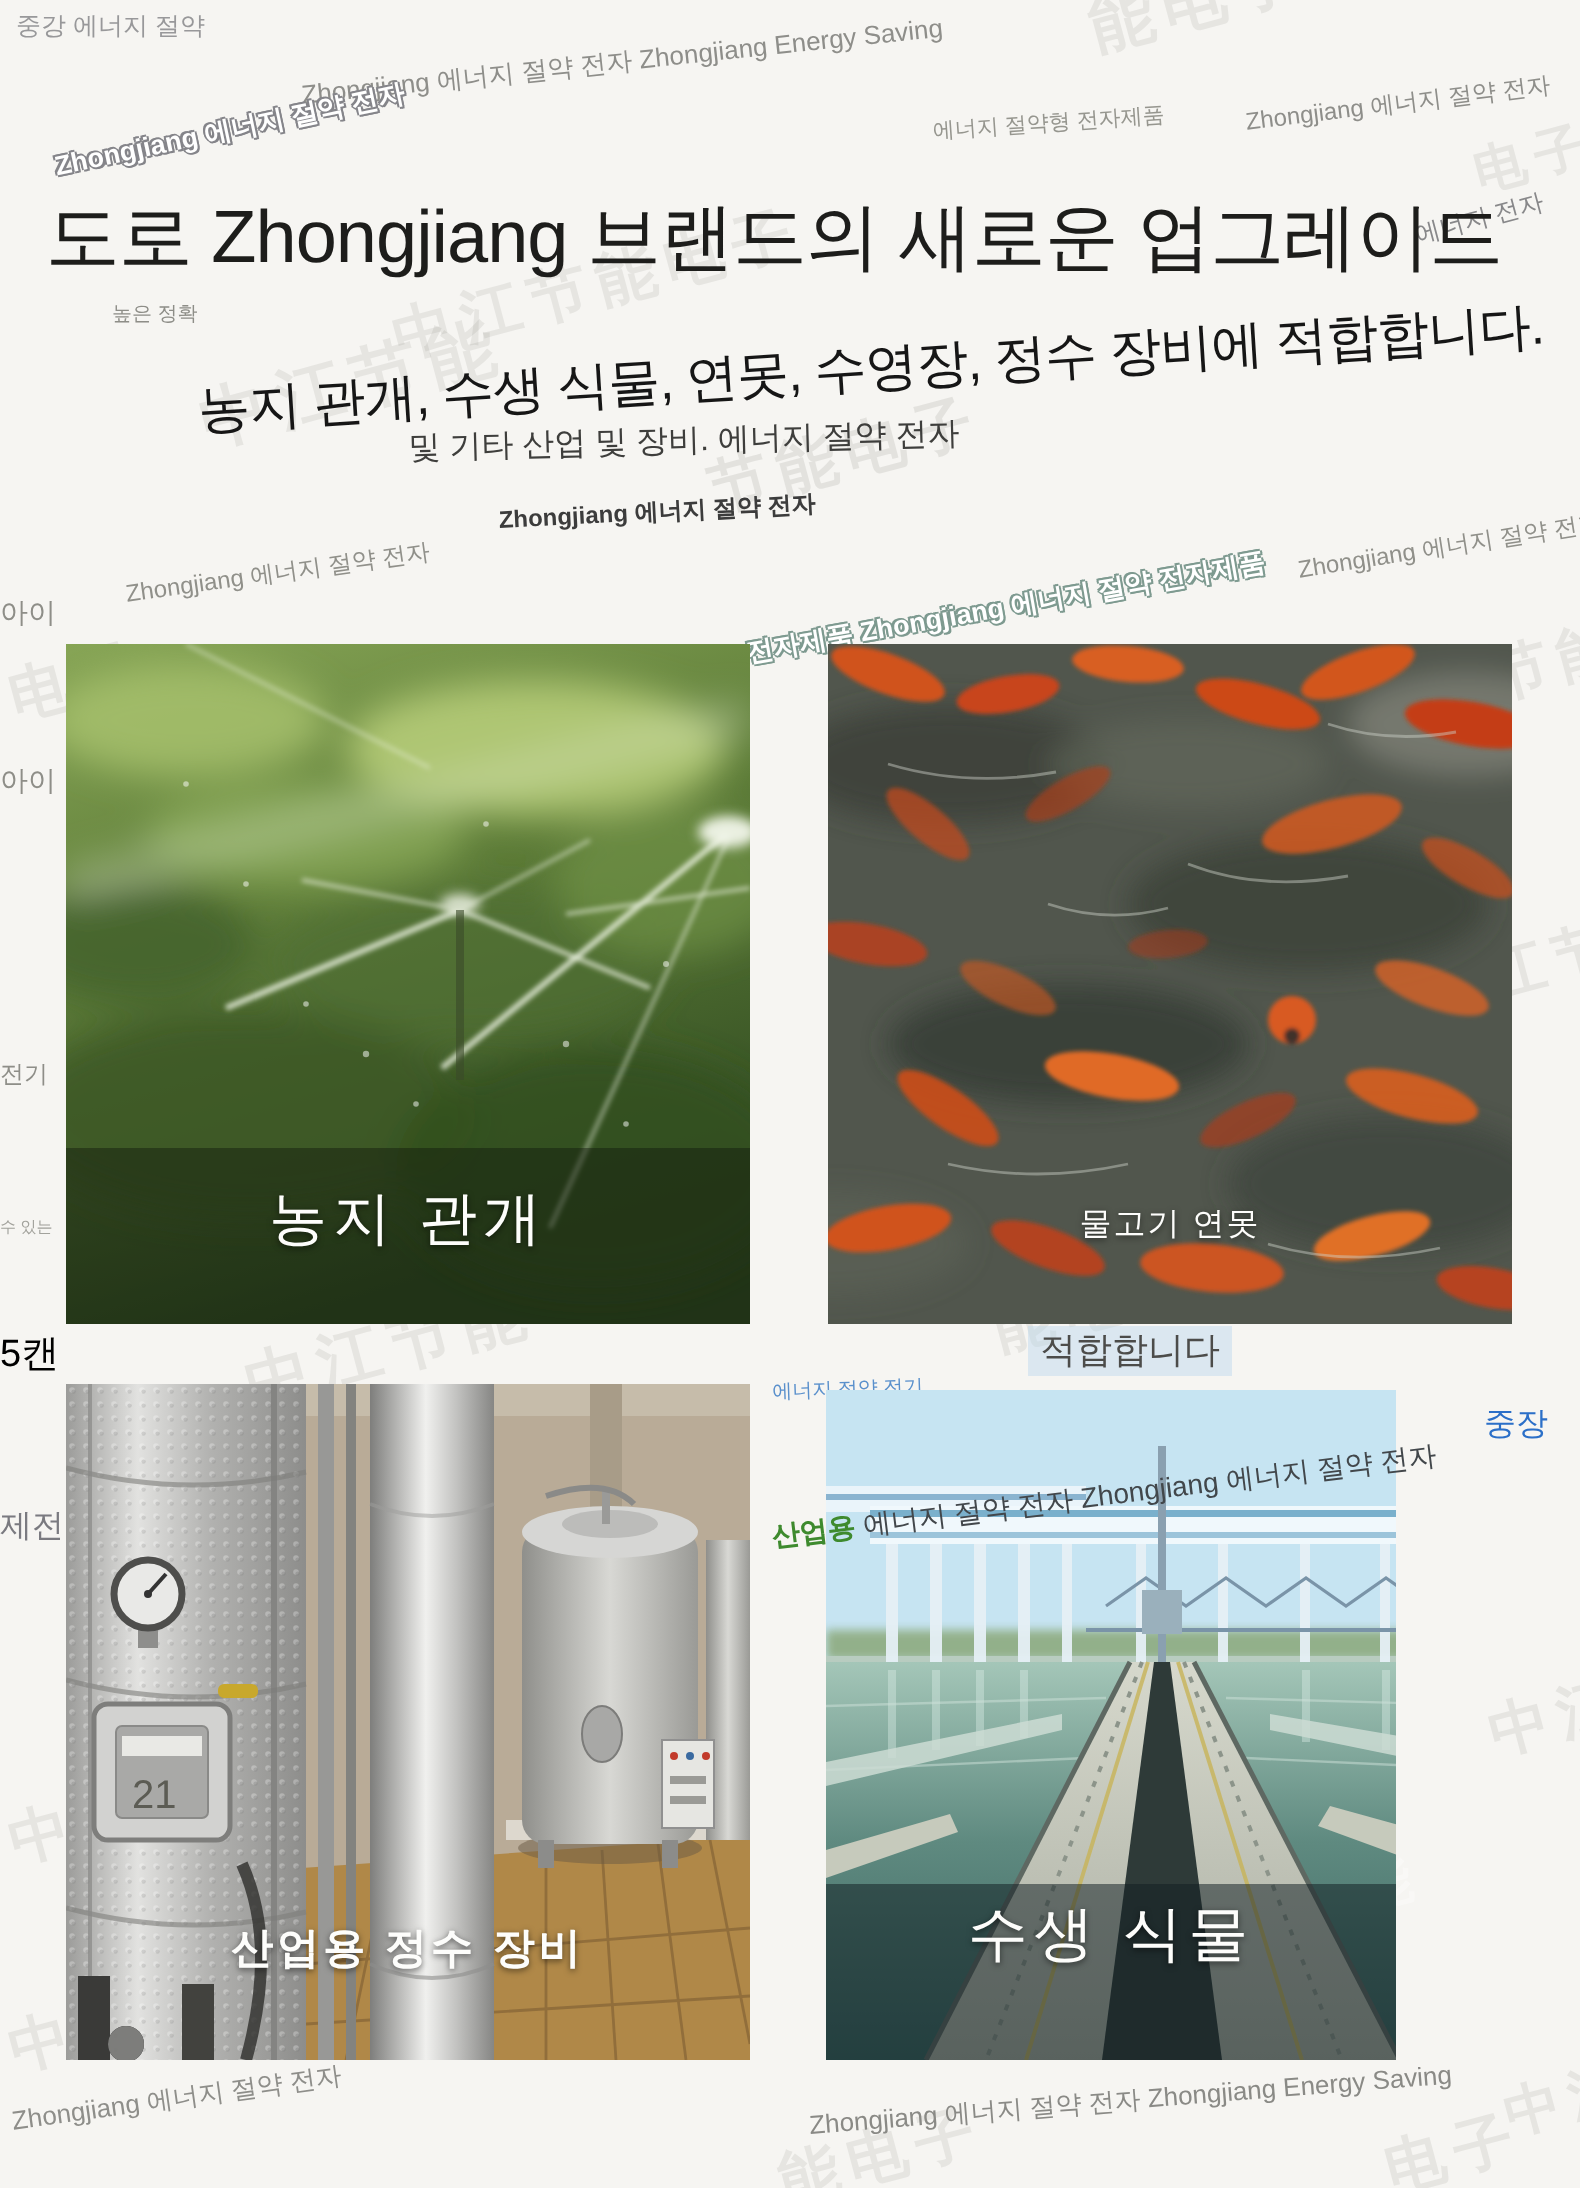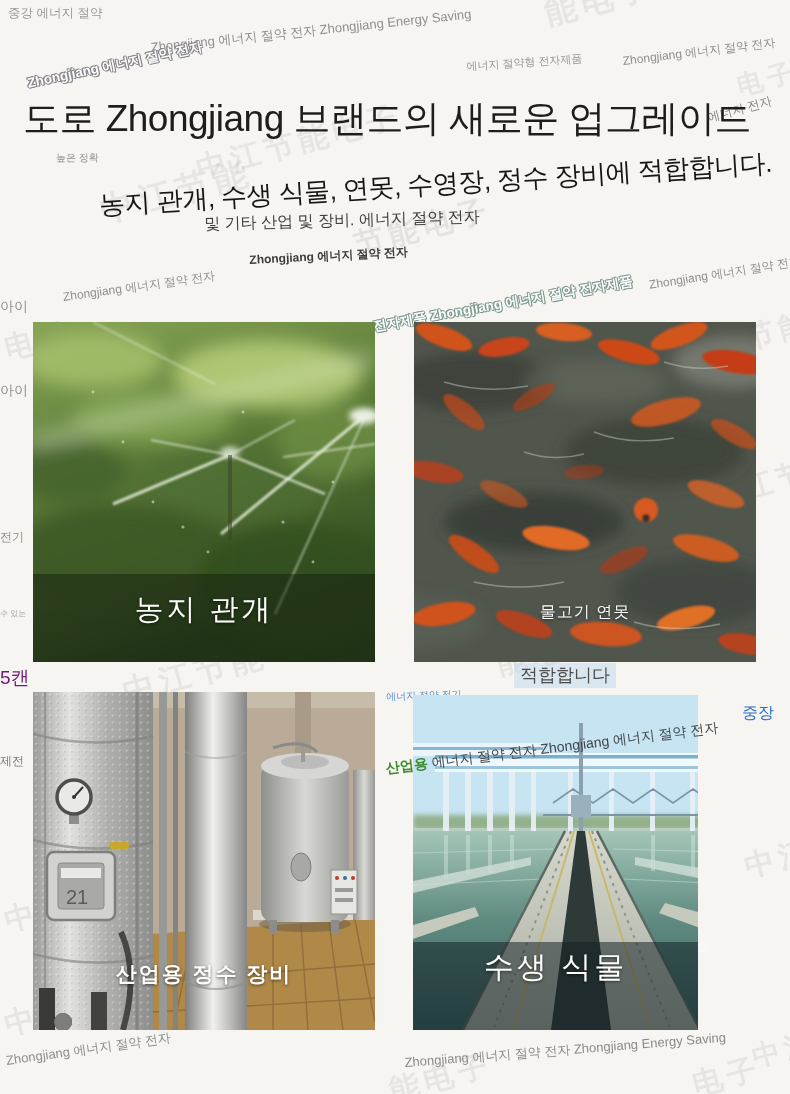--- a/index.html
+++ b/index.html
@@ -86,22 +86,22 @@
       <span class="wm" style="left: 706px; top: 111px; font-size: 12.5px; color: rgb(136, 136, 138); transform: rotate(-15deg);">에너지 전자</span>
       <span class="wm" style="left: 56px; top: 152px; font-size: 10px; color: rgb(142, 142, 136);">높은 정확</span>
       <span class="wm" style="left: 249px; top: 253px; font-size: 12px; color: rgb(60, 60, 60); transform: rotate(-3deg); font-weight: bold;">Zhongjiang 에너지 절약 전자</span>
       <span class="wm" style="left: 62px; top: 290px; font-size: 12px; color: rgb(144, 144, 138); transform: rotate(-8deg);">Zhongjiang 에너지 절약 전자</span>
       <span class="wm" style="left: 648px; top: 278px; font-size: 12px; color: rgb(144, 144, 138); transform: rotate(-9deg);">Zhongjiang 에너지 절약 전기</span>
       <span class="wm wm-outline" style="left: 372px; top: 319px; font-size: 13.5px; color: rgb(126, 154, 144); transform: rotate(-10deg); font-weight: bold; --oc: #7e9a90;">전자제품 Zhongjiang 에너지 절약 전자제품</span>
       <span class="wm" style="left: 0px; top: 298px; font-size: 14px; color: rgb(142, 142, 136);">아이</span>
       <span class="wm" style="left: 0px; top: 382px; font-size: 14px; color: rgb(142, 142, 136);">아이</span>
       <span class="wm" style="left: 0px; top: 530px; font-size: 12px; color: rgb(142, 142, 136);">전기</span>
       <span class="wm" style="left: 0px; top: 609px; font-size: 8px; color: rgb(162, 162, 156);">수 있는</span>
-      <span class="wm" style="left: 0px; top: 666px; font-size: 19px; color: #701a75;">5캔</span>
-      <span class="wm" style="left: 0px; top: 754px; font-size: 12px; color: rgb(122, 122, 128);">제전</span>
+      <span class="wm" style="left: 0px; top: 666px; font-size: 19px; color: #000000;">5캔</span>
+      <span class="wm" style="left: 0px; top: 754px; font-size: 16px; color: rgb(122, 122, 128);">제전</span>
       <span class="wm" style="left: 514px; top: 663px; font-size: 18px; color: rgb(76, 76, 74); background: rgba(186, 216, 238, 0.45); padding: 1px 6px;">적합합니다</span>
       <span class="wm" style="left: 386px; top: 691px; font-size: 10px; color: rgb(90, 144, 204); transform: rotate(-2deg);">에너지 절약 전기</span>
       <span class="wm" style="left: 742px; top: 703px; font-size: 16px; color: rgb(43, 111, 200);">중장</span>
       <span class="wm" style="left: 5px; top: 1053px; font-size: 13px; color: rgb(142, 142, 138); transform: rotate(-8deg);">Zhongjiang 에너지 절약 전자</span>
       <span class="wm" style="left: 404px; top: 1055px; font-size: 13px; color: rgb(138, 138, 134); transform: rotate(-4.5deg);">Zhongjiang 에너지 절약 전자 Zhongjiang Energy Saving</span>
     </div>
 
   <div class="title">도로 Zhongjiang 브랜드의 새로운 업그레이드</div>
   <div class="subtitle">농지 관개, 수생 식물, 연못, 수영장, 정수 장비에 적합합니다.</div>
   <div class="note">및 기타 산업 및 장비. 에너지 절약 전자</div>

